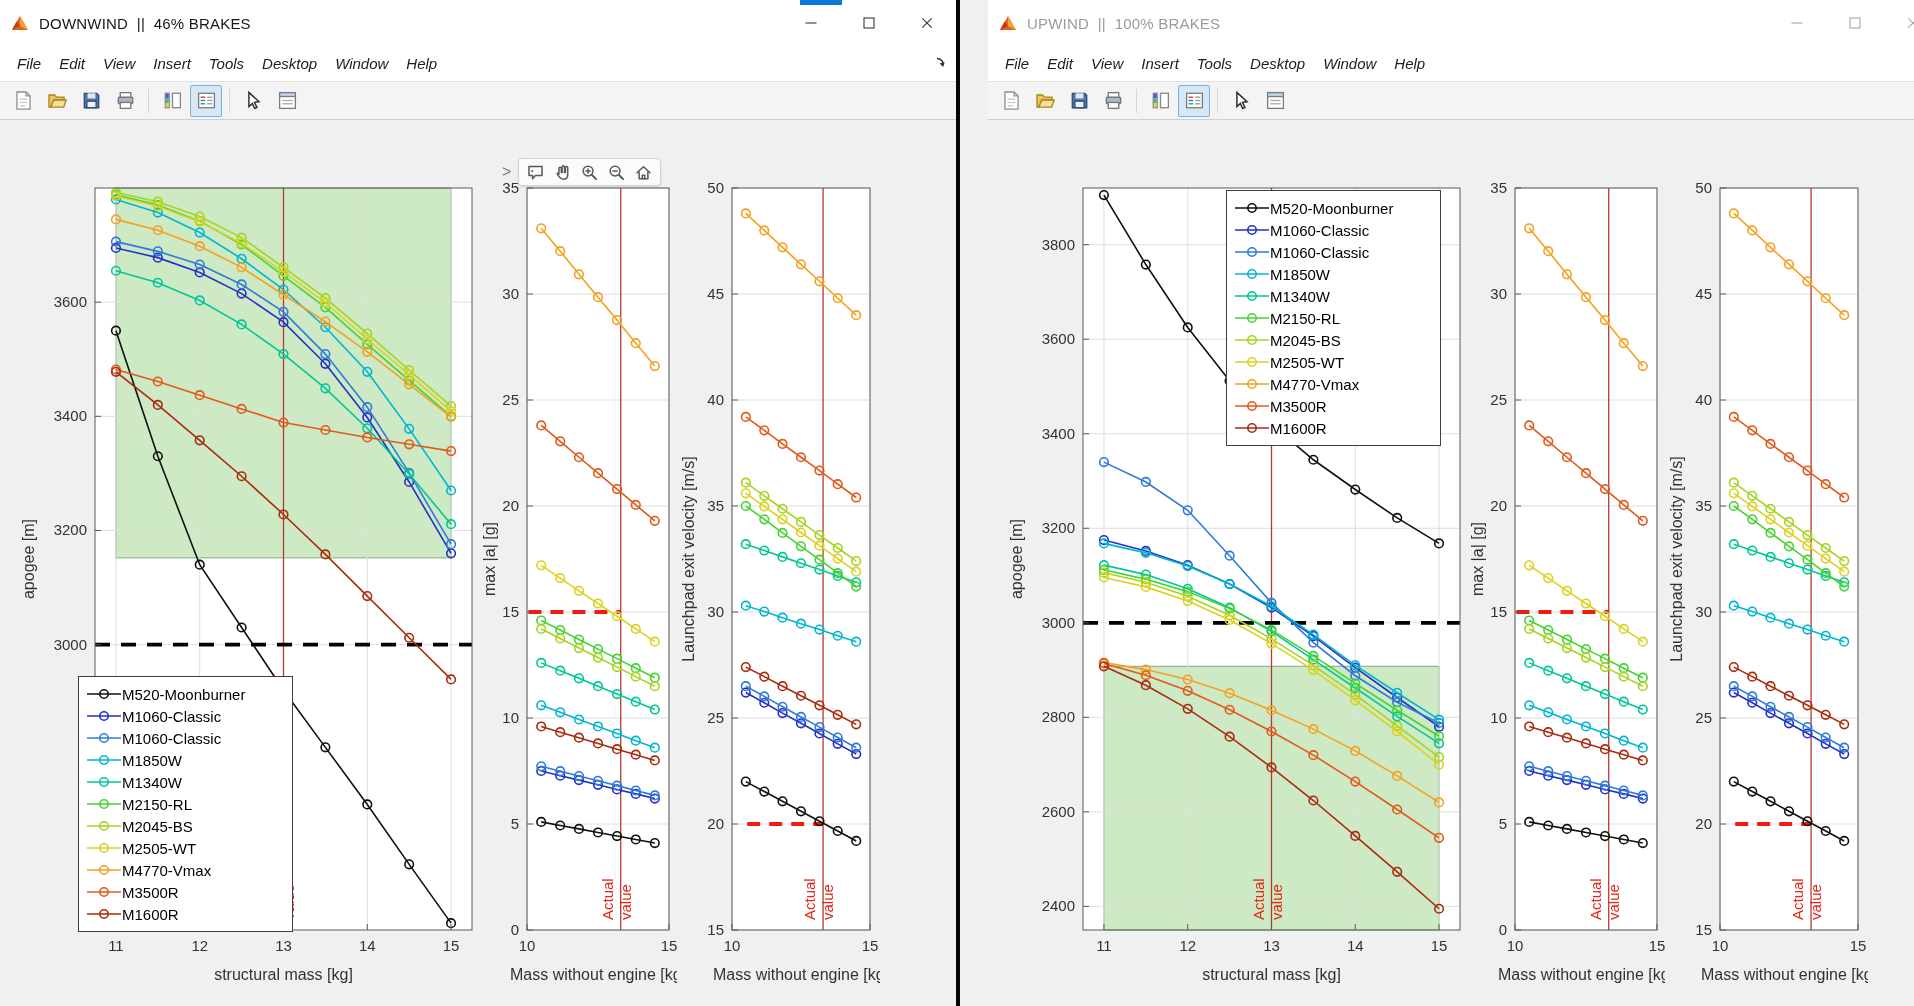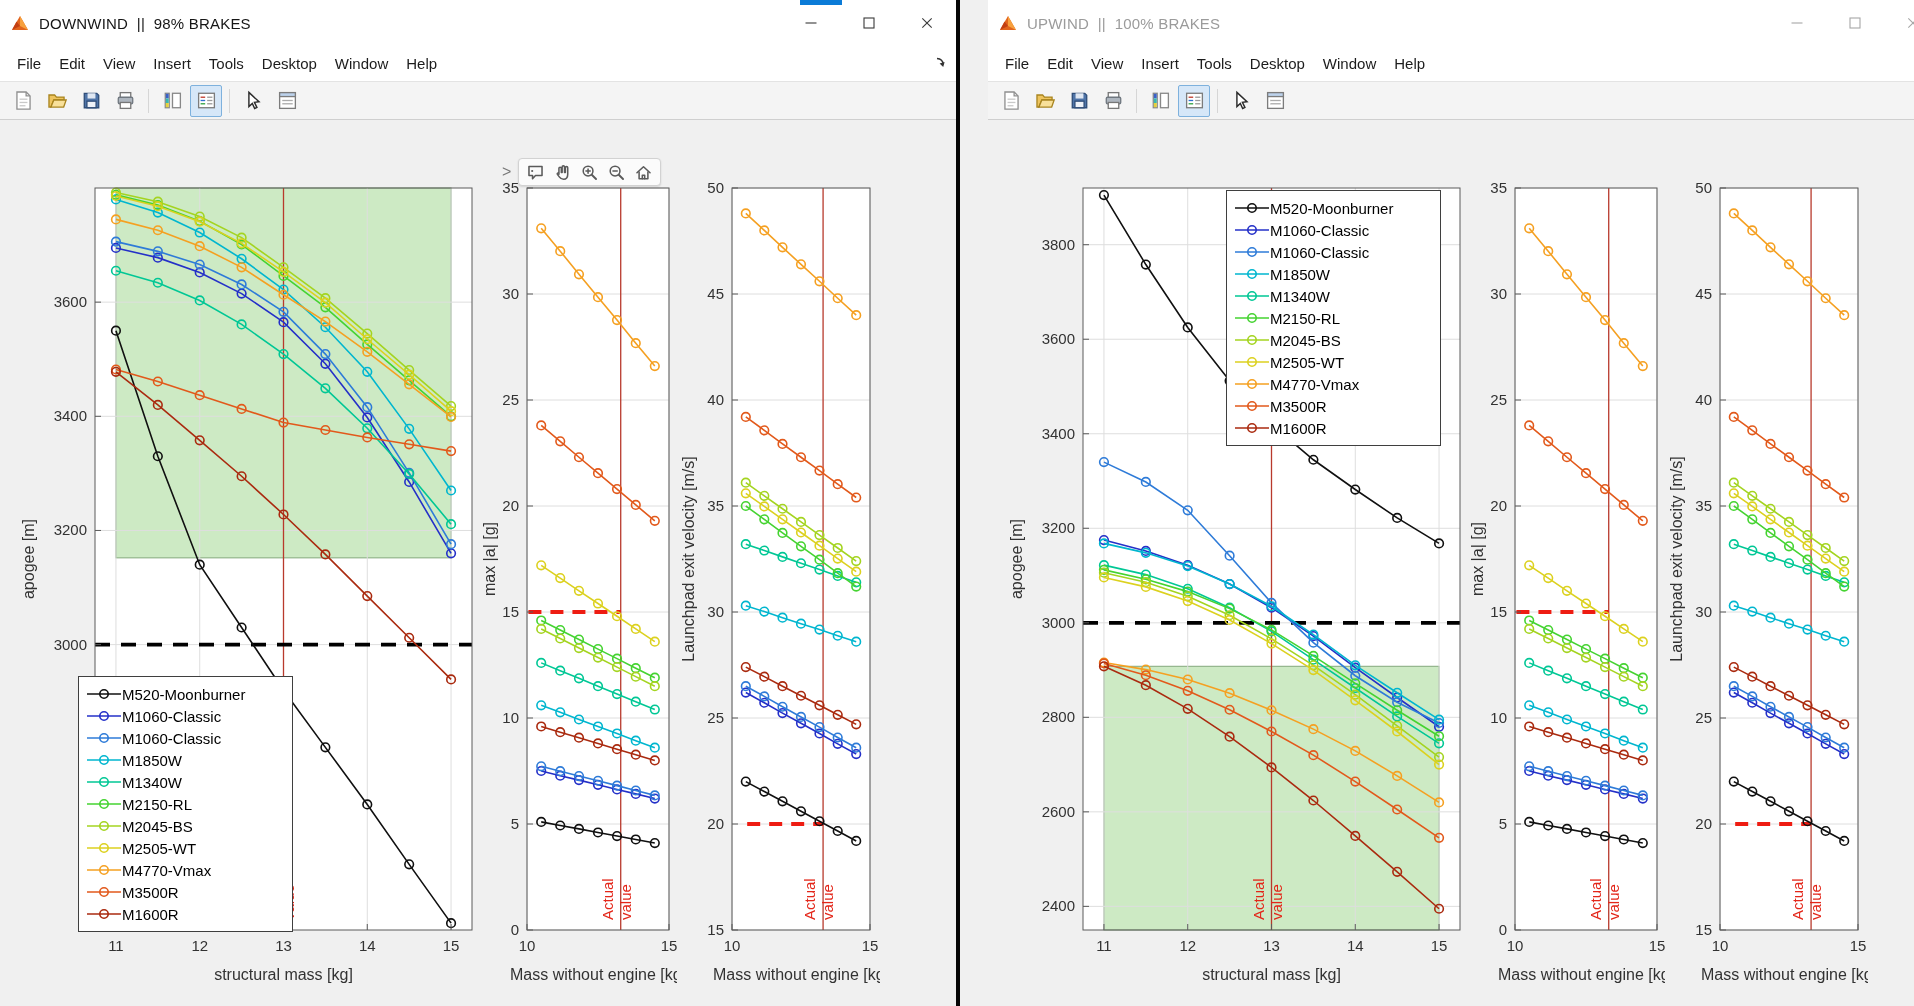--- a/index.html
+++ b/index.html
@@ -10,21 +10,21 @@
   
   .titlebar{position:relative;height:46px;background:#ffffff;display:flex;align-items:center;padding-left:10px;}
   .app-icon{width:20px;height:20px;margin-right:9px;display:flex;align-items:center;}
   .title{font-size:15px;color:#161616;white-space:pre;letter-spacing:.2px;}
   .win.inactive .title{color:#9b9b9b;}
   .winbtns{position:absolute;right:0;top:0;height:46px;display:flex;}
   .winbtn{width:58px;height:46px;display:flex;align-items:center;justify-content:center;background:none;border:none;color:#3a3a3a;padding:0;}
   .win.inactive .winbtn{color:#a6a6a6;}
   .snap-accent{position:absolute;top:0;left:800px;width:42px;height:5px;background:#0b7bd7;}
   
-  .menubar{position:relative;height:35px;background:#ffffff;display:flex;align-items:center;padding:0 8px;}
+  .menubar{position:relative;height:35px;background:#ffffff;display:flex;align-items:center;padding:0 8px;font-style:italic;}
   .menu-item{padding:3px 9px;font-size:15px;color:#1c1c1c;}
   .dock-arrow{position:absolute;right:7px;top:9px;}
   
   .toolbar{height:37px;background:#f4f4f4;border-top:1px solid #e3e3e3;border-bottom:1px solid #cfcfcf;display:flex;align-items:center;padding:0 7px;gap:2px;}
   .tbtn{width:30px;height:30px;display:flex;align-items:center;justify-content:center;border:1px solid transparent;border-radius:2px;}
   .tbtn.selected{background:#d6e7f8;border-color:#7eb1dd;}
   .tsep{width:1px;height:24px;background:#d6d6d6;margin:0 5px;}
   
   .figure{position:relative;height:887px;background:#f0f0f0;overflow:hidden;}
   .chart{position:absolute;}
@@ -51,21 +51,21 @@
 
   <section class="win active" id="win0">
     <header class="titlebar">
       <span class="app-icon">
           <svg width="20" height="20" viewBox="0 0 20 20">
             <polygon points="2,17 10,3 18,17" fill="#e2641c"></polygon>
             <polygon points="10,3 18,17 10,13" fill="#f7a13e"></polygon>
             <polygon points="2,17 10,13 6.5,8.5" fill="#c23f12"></polygon>
           </svg>
         </span>
-      <span class="title">DOWNWIND  ||  98% BRAKES</span>
+      <span class="title">DOWNWIND  ||  46% BRAKES</span>
       <span class="snap-accent"></span>
       <div class="winbtns">
           <button class="winbtn">
             <svg width="12" height="12" viewBox="0 0 12 12">
               <line x1="0.5" y1="6" x2="11.5" y2="6" stroke="currentColor" stroke-width="1.1"></line>
             </svg>
           </button>
           <button class="winbtn">
             <svg width="12" height="12" viewBox="0 0 12 12">
               <rect x="1" y="1" width="10" height="10" fill="none" stroke="currentColor" stroke-width="1.1"></rect>

